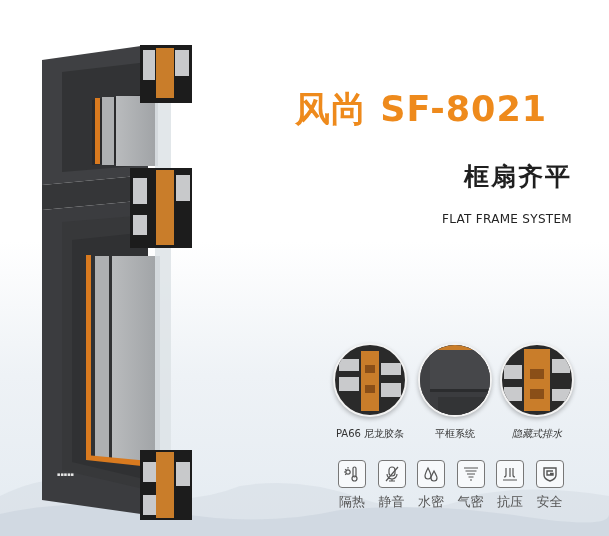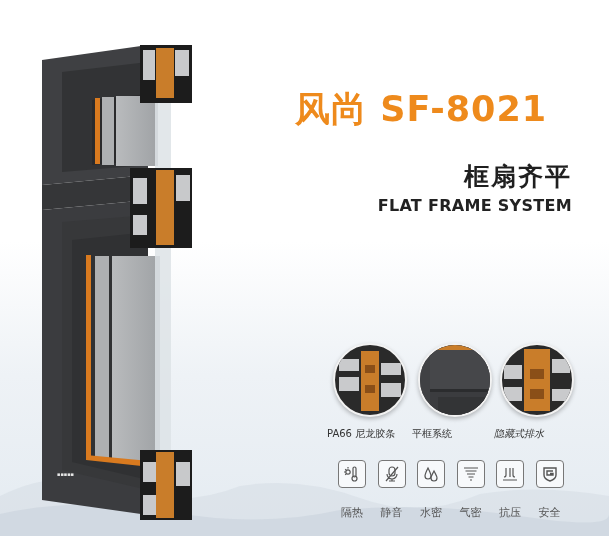--- a/index.html
+++ b/index.html
@@ -2,29 +2,29 @@
 <html><head>
 <meta charset="utf-8">
 <style>
   html, body { margin:0; padding:0; }
   body { width:609px; height:536px; overflow:hidden; position:relative;
     font-family:"DejaVu Sans","Liberation Sans",sans-serif;
     background: linear-gradient(180deg,#ffffff 0%,#ffffff 45%,#eef2f6 70%,#e4ebf1 100%); }
   .mist { position:absolute; left:0; right:0; bottom:0; height:110px; }
   .title { position:absolute; left:295px; top:86px; font-size:35px; font-weight:bold; color:#ee8a1c; letter-spacing:1px; white-space:nowrap; }
   .subtitle { position:absolute; right:37px; top:160px; font-size:25px; font-weight:bold; color:#1f1f1f; letter-spacing:2px; }
-  .subtitle-en { position:absolute; right:37px; top:196px; font-size:16px; font-weight:bold; color:#222; letter-spacing:0.3px; }
-  .feature { position:absolute; width:86px; }
+  .subtitle-en { position:absolute; right:37px; top:212px; font-size:12px; font-weight:normal; color:#222; letter-spacing:0.3px; }
+  .feature { position:absolute; width:86px; text-align:center; }
   .feature .circle { width:70px; height:70px; border-radius:50%; margin:0 auto; overflow:hidden; position:relative;
     box-shadow:0 2px 4px rgba(0,0,0,0.25); border:2px solid #f2f2f2; }
   .feature .label { font-size:10px; color:#333; margin-top:10px; white-space:nowrap; }
   .icons { position:absolute; left:338px; top:460px; display:flex; gap:11.5px; }
   .ic { width:28px; text-align:center; }
   .ic .box { width:26px; height:26px; border:1.5px solid #777; border-radius:4px; margin:0 auto; display:flex; align-items:center; justify-content:center; background:#f7f9fb; }
-  .ic .lbl { font-size:11px; color:#555; margin-top:17px; white-space:nowrap; }
+  .ic .lbl { font-size:13px; color:#555; margin-top:5px; white-space:nowrap; }
   .window { position:absolute; left:0; top:0; }
 </style>
 </head>
 <body>
 
 <svg class="mist" viewBox="0 0 609 110" preserveAspectRatio="none">
   <path d="M0 70 Q60 40 120 62 T240 60 Q300 50 360 72 T480 68 Q540 58 609 70 L609 110 L0 110 Z" fill="#d9e0e7" opacity="0.7"></path>
   <path d="M0 88 Q80 70 170 86 T340 84 Q430 76 520 90 T609 88 L609 110 L0 110 Z" fill="#c9d2dc" opacity="0.6"></path>
 </svg>
 

